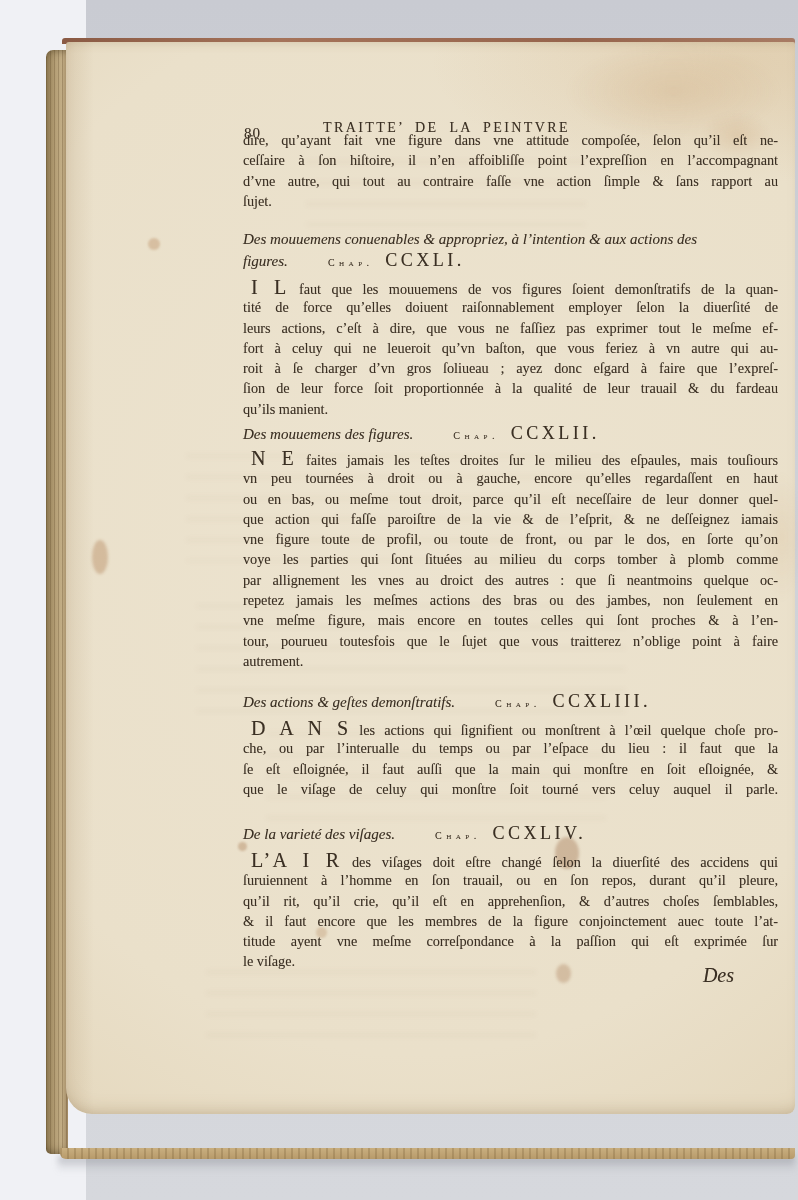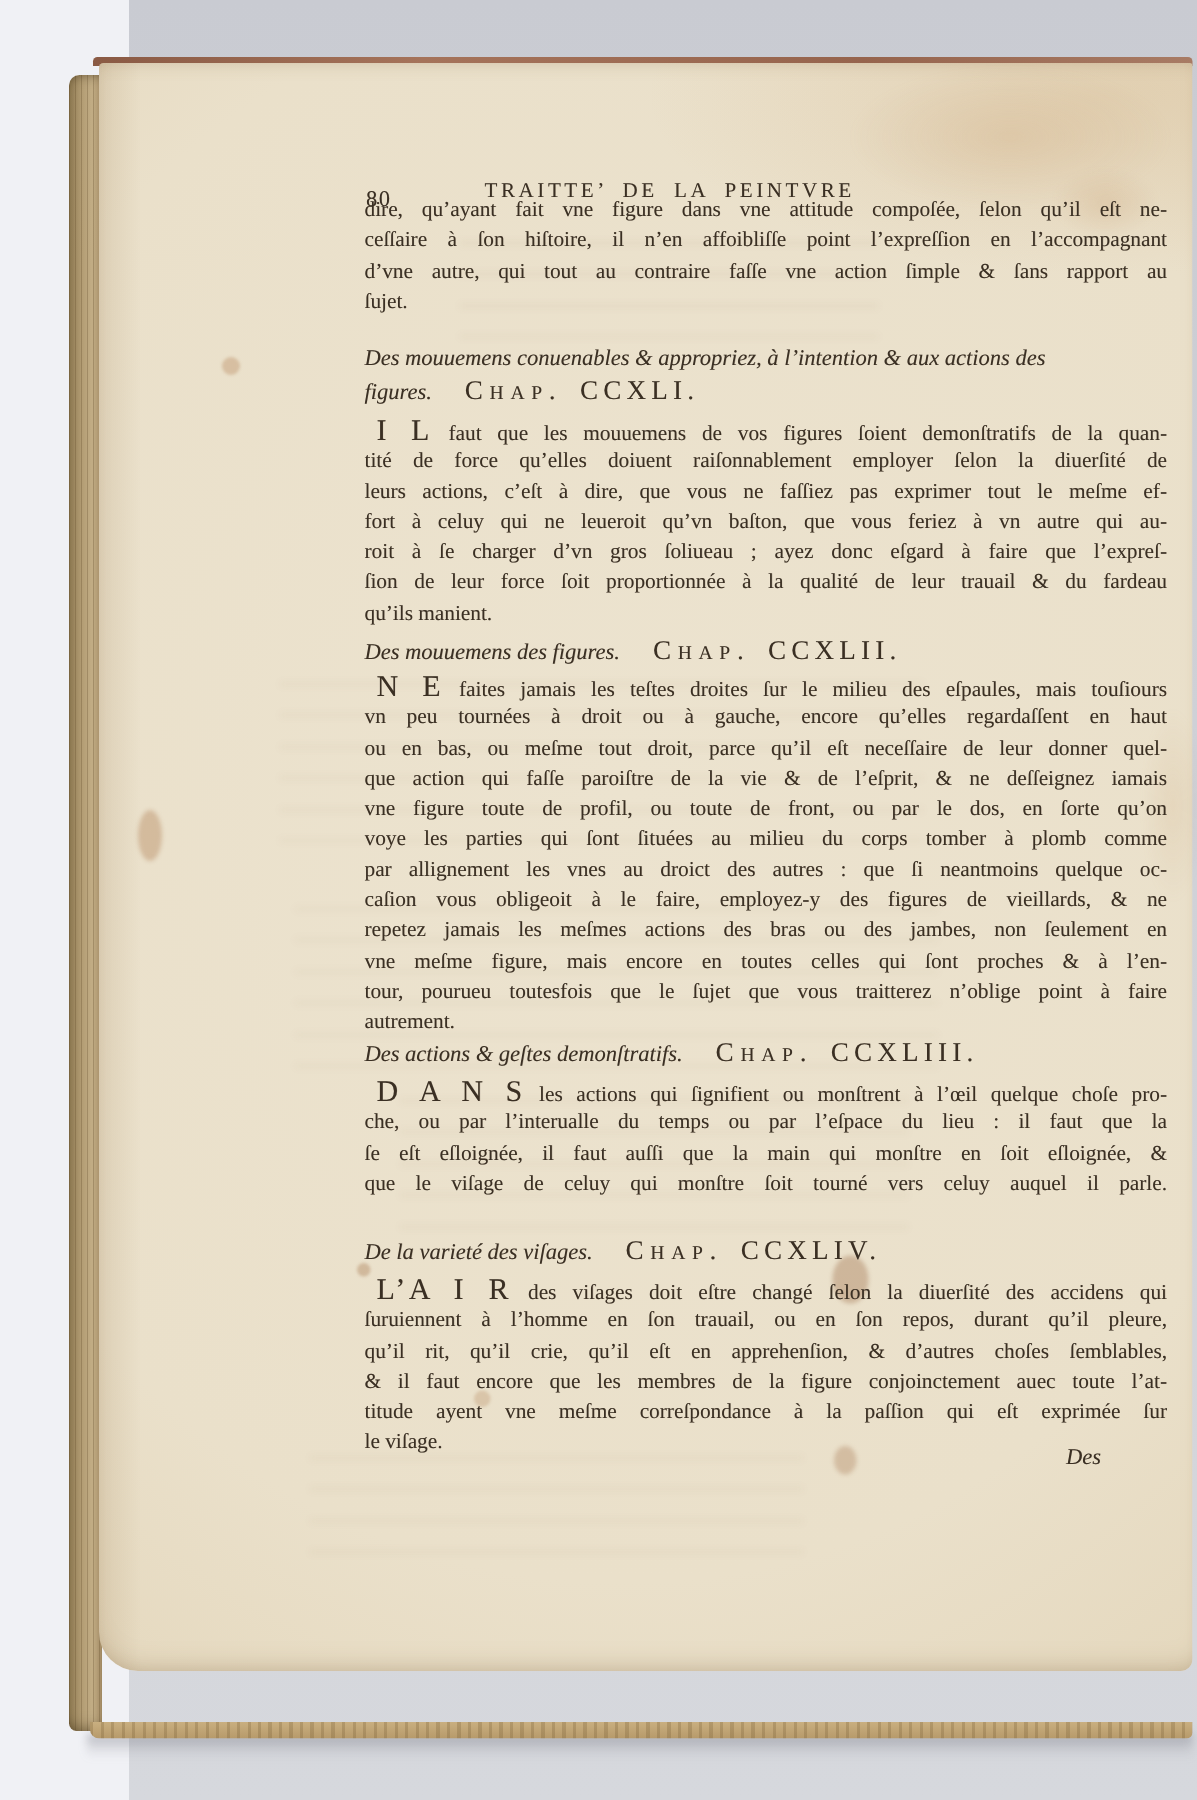--- a/index.html
+++ b/index.html
@@ -78,24 +78,24 @@
   }
   .tline.last{text-align-last:left;}
   .para.indent .tline:first-child{text-indent:8px;}
   .lead{letter-spacing:2.2px;font-size:20px;margin-top:32px;}
 
   .chap-head{position:absolute;left:0;width:535px;text-align:left;
     font-style:italic;font-size:15px;line-height:21px;white-space:nowrap;}
   .h1{top:187px;white-space:normal;}
   .h2{top:381px}.h3{top:649px}.h4{top:781px}
   .hline1:empty{display:none;}
-  .hchap{font-style:normal;font-variant:small-caps;font-size:18px;letter-spacing:4.5px;margin-left:22px;}
+  .hchap{font-style:normal;font-variant:small-caps;font-size:10px;letter-spacing:4.5px;margin-left:40px;}
   .hnum{font-style:normal;font-size:18px;letter-spacing:3.5px;margin-left:8px;}
 
-  .catchword{position:absolute;top:922px;right:44px;font-style:italic;font-size:15px;}
+  .catchword{position:absolute;top:922px;right:44px;font-style:italic;font-size:20px;}
 </style>
 </head>
 <body>
 
 <div class="backdrop"></div>
 <div class="book-shadow"></div>
 <div class="top-edge"></div>
 <div class="binding"></div>
 <div class="bottom-edge"></div>
 
@@ -154,21 +154,20 @@
     </div>
 
     <div class="para indent p2">
         <div class="tline"><span class="lead">N E</span> faites jamais les teſtes droites ſur le milieu des eſpaules, mais touſiours</div>
         <div class="tline">vn peu tournées à droit ou à gauche, encore qu’elles regardaſſent en haut</div>
         <div class="tline">ou en bas, ou meſme tout droit, parce qu’il eſt neceſſaire de leur donner quel-</div>
         <div class="tline">que action qui faſſe paroiſtre de la vie &amp; de l’eſprit, &amp; ne deſſeignez iamais</div>
         <div class="tline">vne figure toute de profil, ou toute de front, ou par le dos, en ſorte qu’on</div>
         <div class="tline">voye les parties qui ſont ſituées au milieu du corps tomber à plomb comme</div>
         <div class="tline">par allignement les vnes au droict des autres : que ſi neantmoins quelque oc-</div>
-        <div class="tline">caſion vous obligeoit à le faire, employez-y des figures de vieillards, &amp; ne</div>
         <div class="tline">repetez jamais les meſmes actions des bras ou des jambes, non ſeulement en</div>
         <div class="tline">vne meſme figure, mais encore en toutes celles qui ſont proches &amp; à l’en-</div>
         <div class="tline">tour, pourueu toutesfois que le ſujet que vous traitterez n’oblige point à faire</div>
         <div class="tline last">autrement.</div>
       </div>
 
     <div class="chap-head h3">
 
       <div class="hline2">
         <span class="htitle">Des actions &amp; geſtes demonſtratifs.</span><span class="hchap">Chap.</span> <span class="hnum">CCXLIII.</span>

